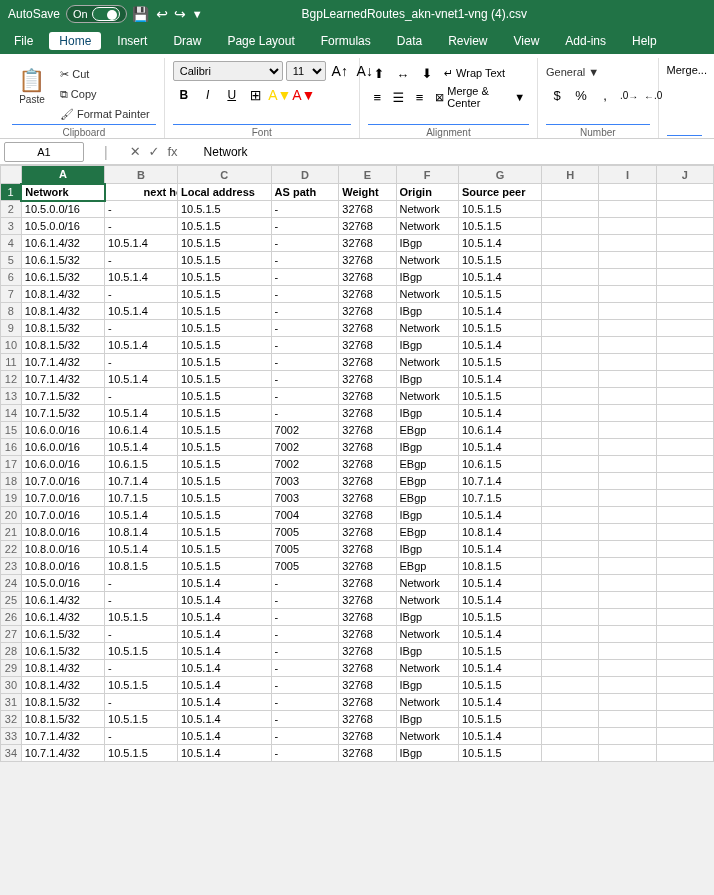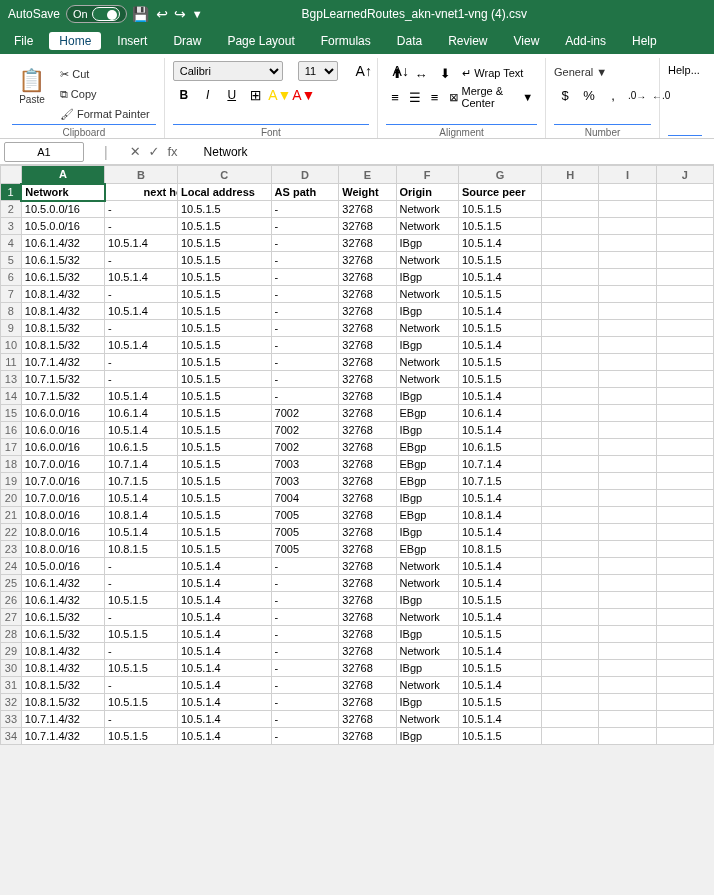--- a/index.html
+++ b/index.html
@@ -115,21 +115,21 @@
       font-size: 11px;
       color: #333;
       height: 20px;
       white-space: nowrap;
     }
 
     
     .font-row {
       display: flex;
       align-items: center;
-      gap: 15px;
+      gap: 3px;
       margin-bottom: 2px;
     }
     .font-select {
       width: 110px;
       height: 20px;
       font-size: 11px;
       border: 1px solid #aaa;
       border-radius: 2px;
       padding: 0 2px;
     }
@@ -379,21 +379,21 @@
           <span class="font-btn" style="font-size:13px;">%</span>
           <span class="font-btn" style="font-size:13px;">,</span>
           <span class="font-btn" style="font-size:10px;">.0→</span>
           <span class="font-btn" style="font-size:10px;">←.0</span>
         </div>
       </div>
       <div class="ribbon-group-label">Number</div>
     </div>
 
     <div class="ribbon-group" style="min-width:50px;">
-      <div style="padding-top:4px; font-size:11px;">Help...</div>
+      <div style="padding-top:4px; font-size:11px;">Merge...</div>
       <div class="ribbon-group-label"></div>
     </div>
   </div>
 </div>
 
 <div class="formula-bar">
   <input class="cell-ref" value="A1" style="">
   <span class="formula-divider">|</span>
   <div class="formula-icons">
     <span class="formula-icon">✕</span>
@@ -571,20 +571,33 @@
           <td>10.5.1.5</td>
           <td>-</td>
           <td>32768</td>
           <td>Network</td>
           <td>10.5.1.5</td>
           <td></td>
           <td></td>
           <td></td>
         </tr>
         <tr>
+          <td class="row-header">12</td>
+          <td>10.7.1.4/32</td>
+          <td>10.5.1.4</td>
+          <td>10.5.1.5</td>
+          <td>-</td>
+          <td>32768</td>
+          <td>IBgp</td>
+          <td>10.5.1.4</td>
+          <td></td>
+          <td></td>
+          <td></td>
+        </tr>
+        <tr>
           <td class="row-header">13</td>
           <td>10.7.1.5/32</td>
           <td>-</td>
           <td>10.5.1.5</td>
           <td>-</td>
           <td>32768</td>
           <td>Network</td>
           <td>10.5.1.5</td>
           <td></td>
           <td></td>

